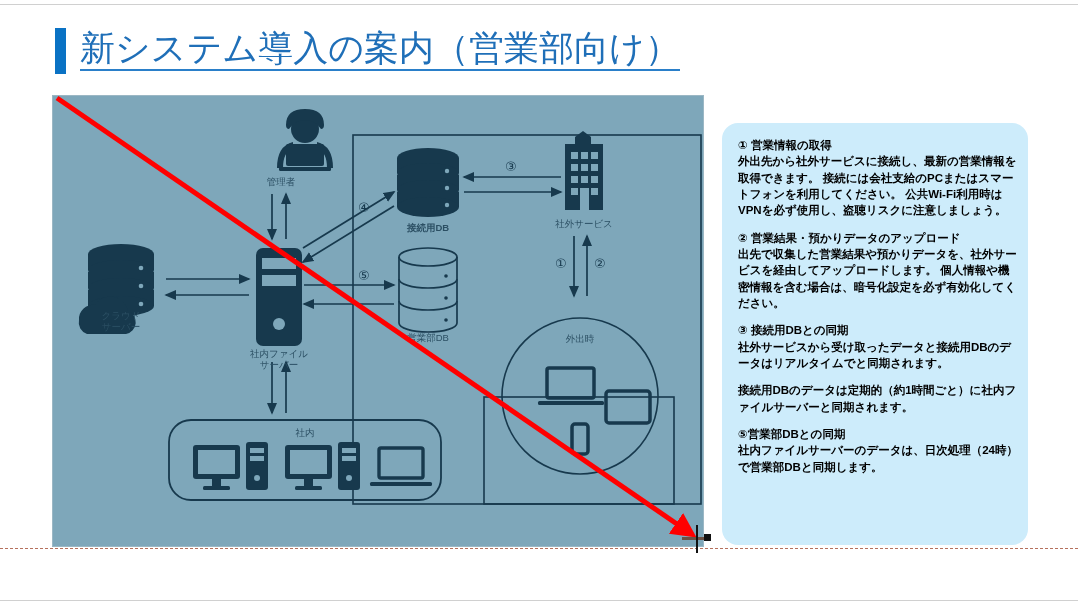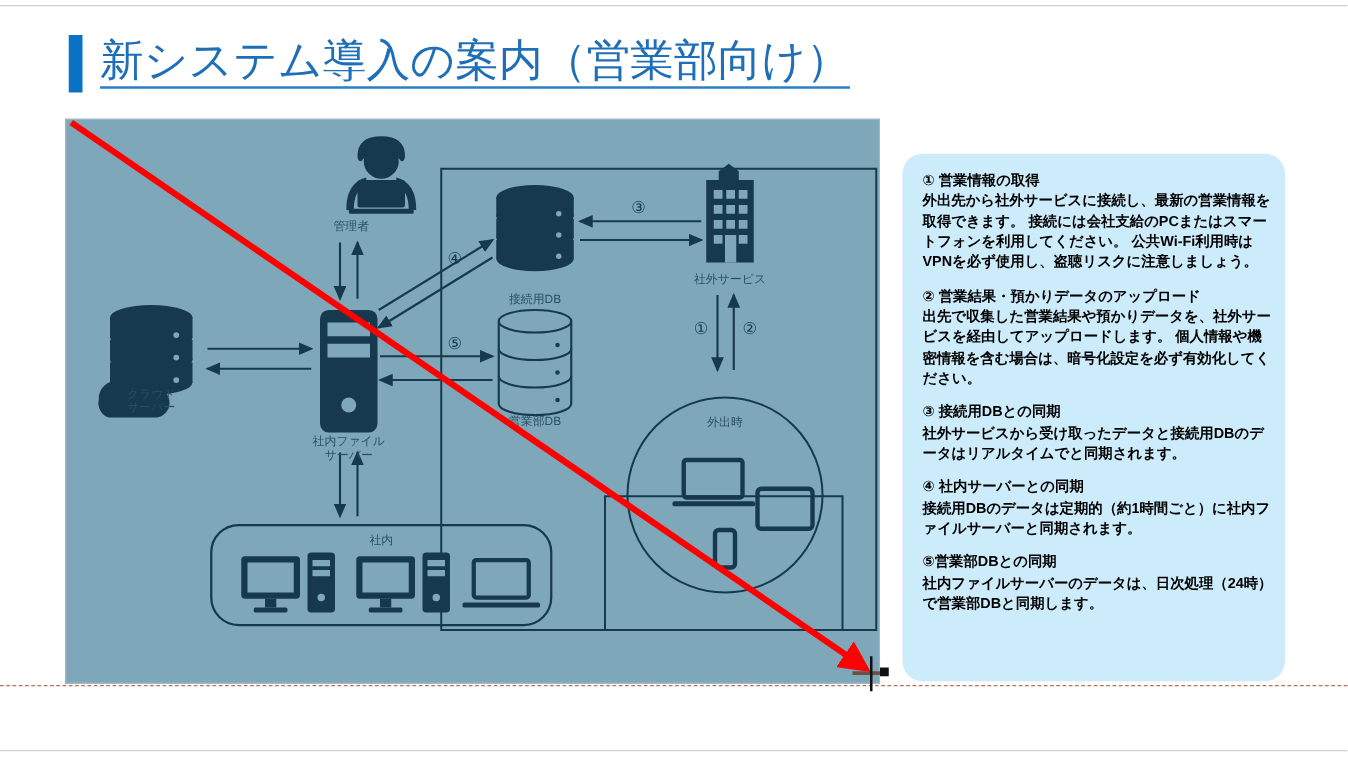--- a/index.html
+++ b/index.html
@@ -225,21 +225,21 @@
   </svg>
 
   <div class="dg-label" style="left:178px;top:80px;width:100px;">管理者</div>
 
   <div class="dg-label" style="left:18px;top:214px;width:100px;">クラウド
 サーバー</div>
 
   <div class="dg-label" style="left:176px;top:252px;width:100px;">社内ファイル
 サーバー</div>
 
-  <div class="dg-label" style="left:330px;top:138px;width:90px;">接続用DB</div>
+  <div class="dg-label" style="left:330px;top:126px;width:90px;font-weight:bold;">接続用DB</div>
 
   <div class="dg-label" style="left:330px;top:236px;width:90px;">営業部DB</div>
 
   <div class="dg-label" style="left:485px;top:122px;width:92px;">社外サービス</div>
 
   <div class="dg-label" style="left:492px;top:237px;width:70px;">外出時</div>
 
   <div class="dg-label" style="left:222px;top:331px;width:60px;text-align:center;">社内</div>
 
   <div class="circled" style="left:502px;top:160px;">①</div>
@@ -278,21 +278,20 @@
       <div class="pbody">出先で収集した営業結果や預かりデータを、社外サービスを経由してアップロードします。
 個人情報や機密情報を含む場合は、暗号化設定を必ず有効化してください。</div>
     </div>
 
     <div class="pblock">
       <div class="phead">③ 接続用DBとの同期</div>
       <div class="pbody">社外サービスから受け取ったデータと接続用DBのデータはリアルタイムでと同期されます。</div>
     </div>
 
     <div class="pblock">
-      <div class="phead">④ 社内サーバーとの同期</div>
       <div class="pbody">接続用DBのデータは定期的（約1時間ごと）に社内ファイルサーバーと同期されます。</div>
     </div>
 
     <div class="pblock">
       <div class="phead">⑤営業部DBとの同期</div>
       <div class="pbody">社内ファイルサーバーのデータは、日次処理（24時）で営業部DBと同期します。</div>
     </div>
 
   </div>
 </div>

